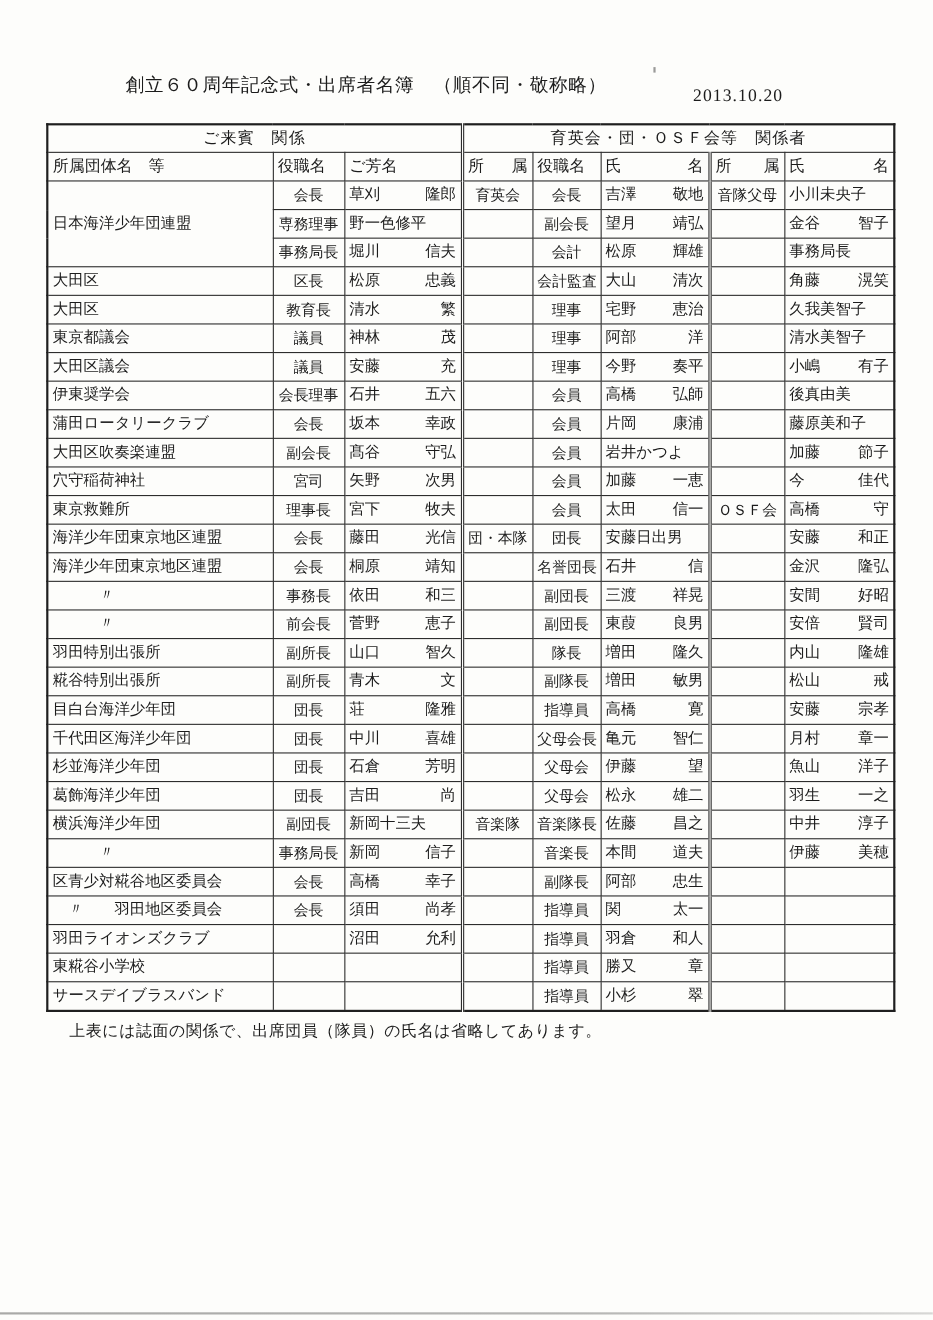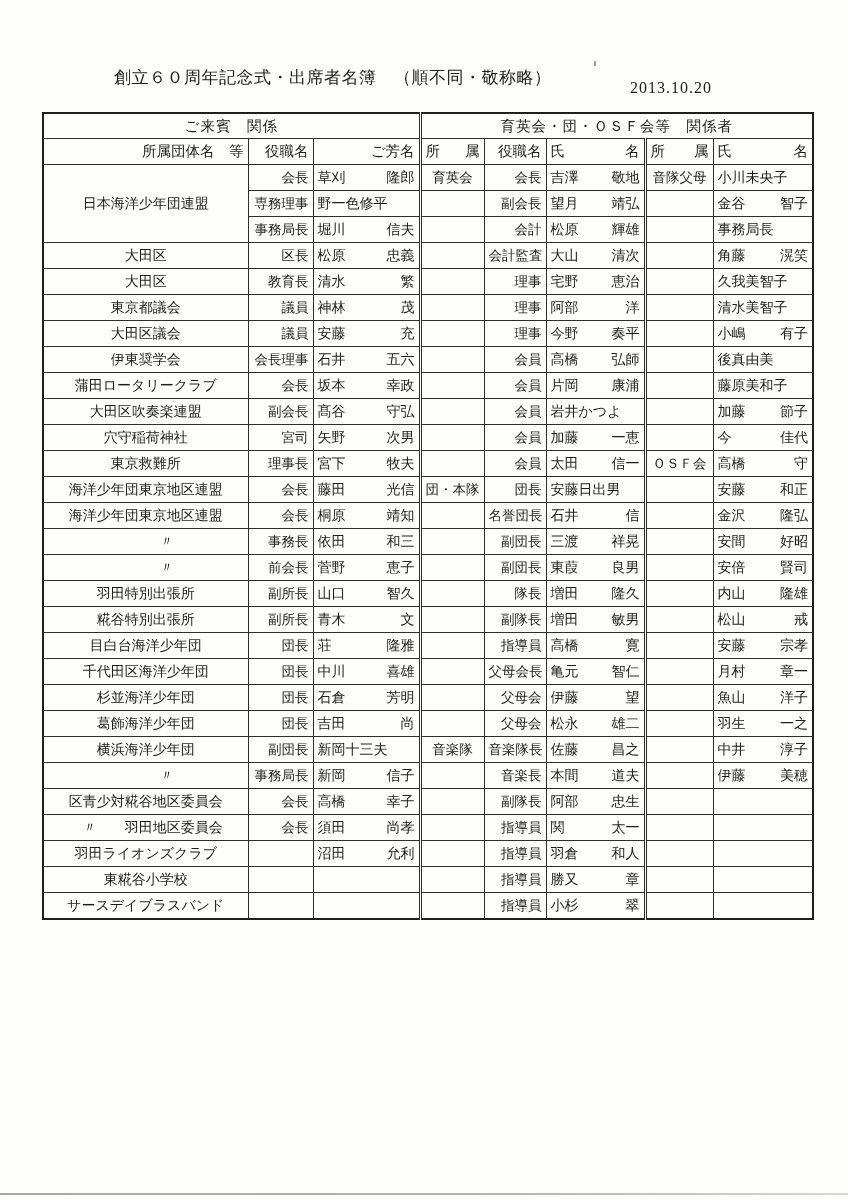--- a/index.html
+++ b/index.html
@@ -30,26 +30,26 @@
   .roster th,.roster td{
     border:1px solid #2d2d2d;
     height:25px;line-height:25px;
     font-weight:normal;
     padding:0 4px;
     overflow:hidden;white-space:pre;
     vertical-align:middle;
   }
   .roster thead th.sec{height:24px;line-height:24px;text-align:center;font-size:14.5px;letter-spacing:1px;margin-top:36px;}
   .roster thead th.colh{height:25px;font-size:14.5px;}
-  .h-left{text-align:right;padding-left:7px;}
-  .h-center{text-align:right;}
+  .h-left{text-align:left;padding-left:7px;}
+  .h-center{text-align:left;}
   .dl{border-left:3px double #2d2d2d !important;}
 
-  .c-org{text-align:center;padding-left:20px;}
-  .c-role{text-align:right;padding-left:5px;padding-right:2px;font-size:13.5px;}
+  .c-org{text-align:left;padding-left:20px;}
+  .c-role{text-align:center;padding-left:5px;padding-right:2px;font-size:13.5px;}
   .c-name{text-align:left;padding:0 9px;}
   .c-grp{text-align:center;padding-left:5px;padding-right:2px;font-size:13.5px;}
   .sp{display:flex;justify-content:space-between;width:100%;}
 
   .footnote{
     position:absolute;left:63px;top:928px;
     font-size:14.5px;letter-spacing:0.5px;white-space:pre;
   }
 
   .scan-line{
@@ -382,16 +382,17 @@
           <td class="c-name"></td>
           <td class="c-grp dl"></td>
           <td class="c-role">指導員</td>
           <td class="c-name"><span class="sp"><span>小杉</span><span>翠</span></span></td>
           <td class="c-grp dl"></td>
           <td class="c-name"></td>
         </tr>
       </tbody>
   </table>
 
+  <div class="footnote">上表には誌面の関係で、出席団員（隊員）の氏名は省略してあります。</div>
 
   <div class="scan-line"></div>
 
 </div>
 
 </body></html>

